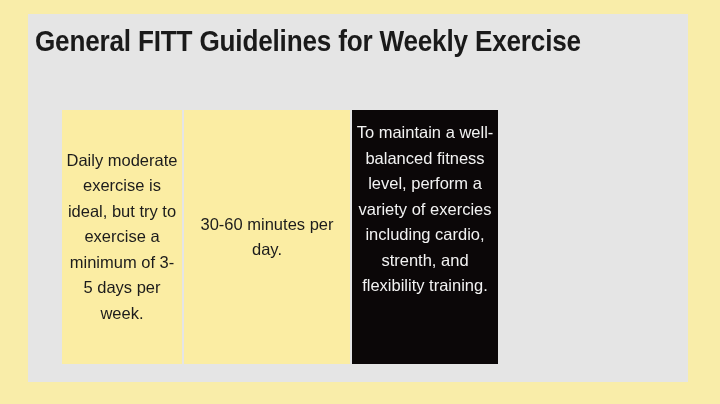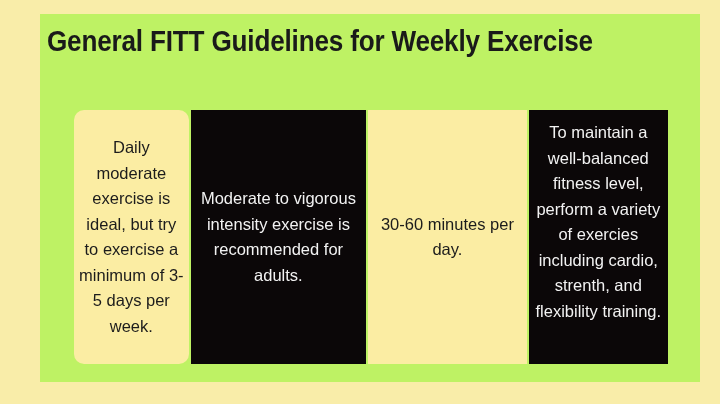--- a/index.html
+++ b/index.html
@@ -20,25 +20,25 @@
     position: relative;
     width: 720px;
     height: 404px;
     background: #f9eda9;
     box-sizing: border-box;
   }
 
   
   .card {
     position: absolute;
-    left: 40px;
+    left: 28px;
     top: 14px;
     width: 660px;
     height: 368px;
-    background: #bef264;
+    background: #e5e5e5;
     box-sizing: border-box;
   }
 
   
   .title {
     position: absolute;
     left: 7px;
     top: 10px;
     width: 640px;
     font-family: "Liberation Sans Narrow", "Liberation Sans", sans-serif;
@@ -103,21 +103,21 @@
 
   .col-yellow {
     background: #fbeda3;
     color: #1c1c1c;
   }
   .col-black {
     background: #0b0708;
     color: #f2f2f2;
   }
 
-  .c1 { width: 120px; border-radius: 10px; }
+  .c1 { width: 120px; }
   .c2 { width: 184px; }
   .c3 { width: 166px; }
   .c4 { width: 146px; align-items: flex-start; padding-top: 10px; }
 
   .col p {
     margin: 0;
     width: 100%;
   }
 </style>
 </head>
@@ -126,23 +126,20 @@
 <div class="poster">
   <div class="card">
 
     <div class="title">General FITT Guidelines for Weekly Exercise</div>
 
 
     <div class="columns">
       <div class="col col-yellow c1">
         <p>Daily moderate exercise is ideal, but try to exercise a minimum of 3-5 days per week.</p>
       </div>
-      <div class="col col-black c2">
-        <p>Moderate to vigorous intensity exercise is recommended for adults.</p>
-      </div>
       <div class="col col-yellow c3">
         <p>30-60 minutes per day.</p>
       </div>
       <div class="col col-black c4">
         <p>To maintain a well-balanced fitness level, perform a variety of exercies including cardio, strenth, and flexibility training.</p>
       </div>
     </div>
 
   </div>
 </div>

